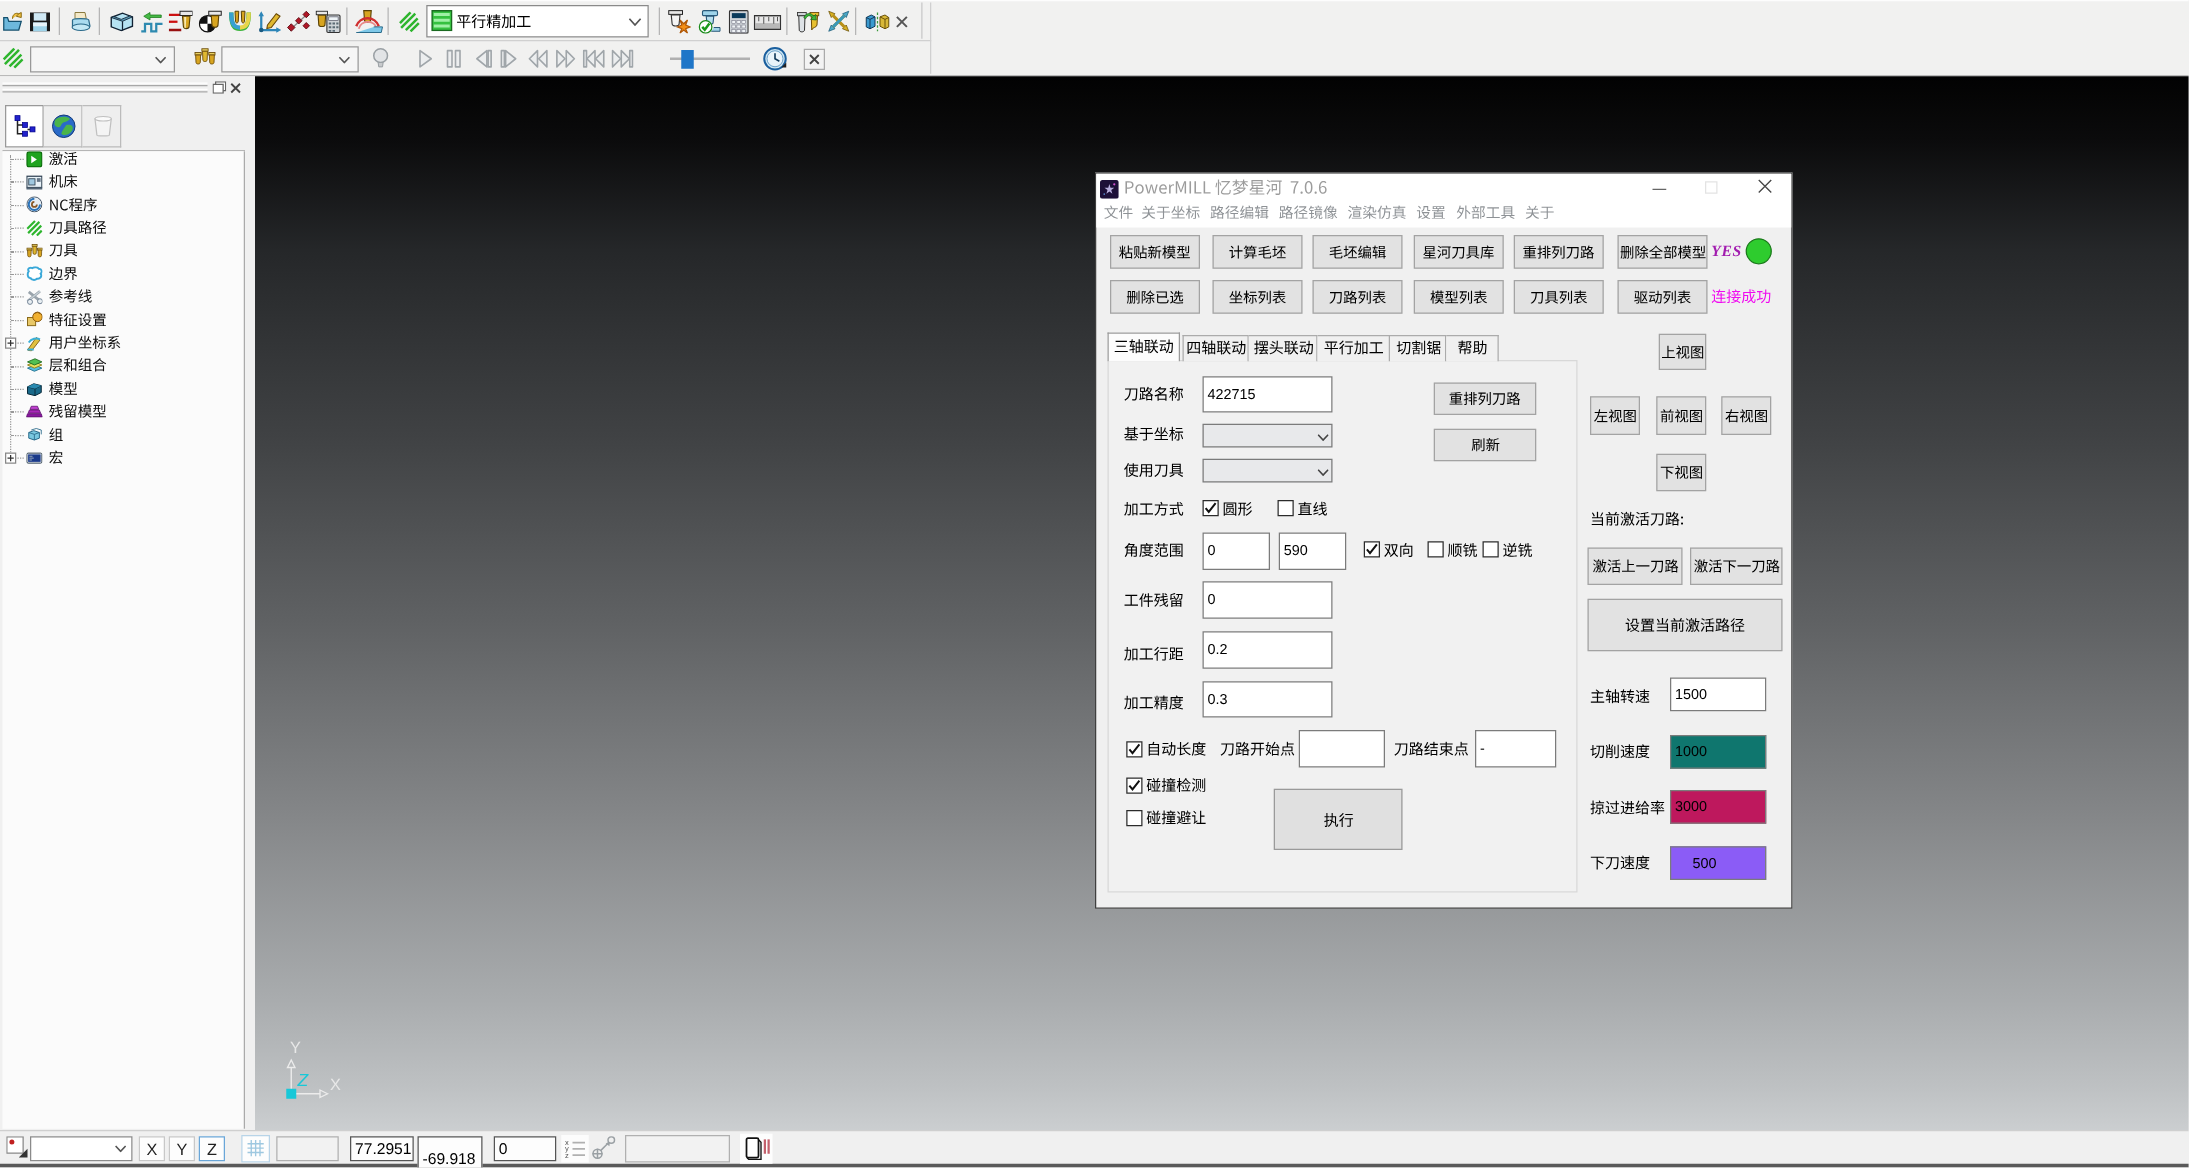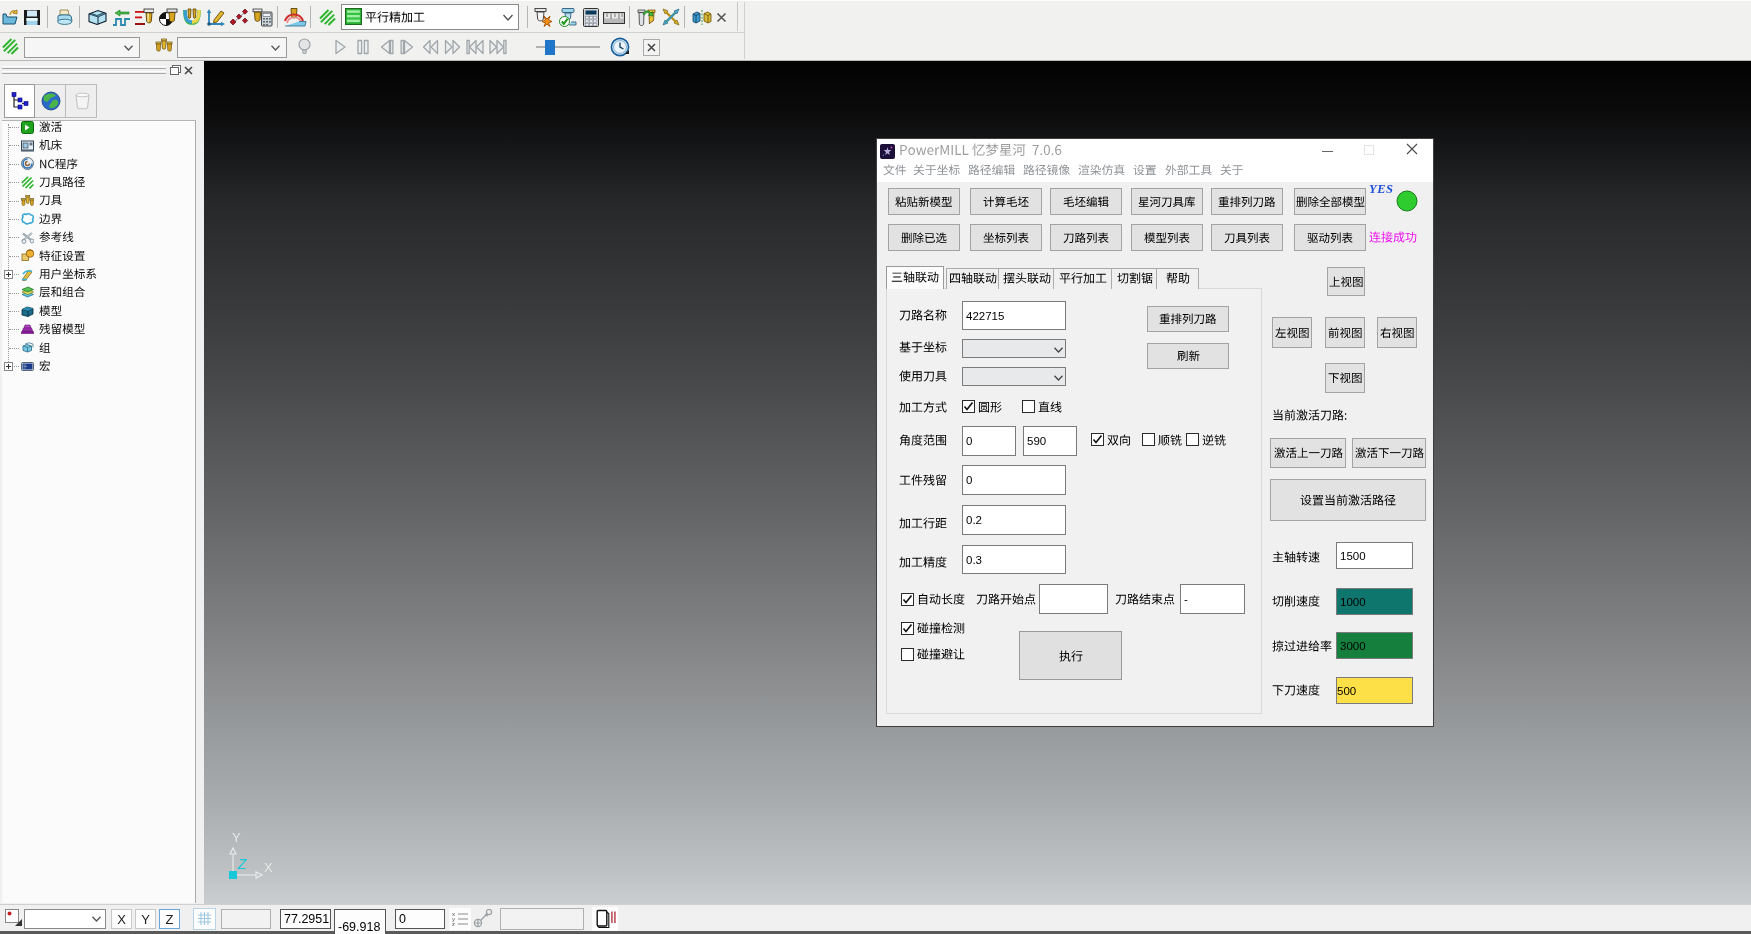--- a/index.html
+++ b/index.html
@@ -716,21 +716,21 @@
     </svg>
   </div>
 <div style="position:absolute;left:1294px;top:224px;width:72px;height:27px;background:#e2e2e2;border:1px solid #a3a3a3;display:flex;align-items:center;justify-content:center;line-height:0">
     <svg width="46.0" height="11.5" viewBox="0 -880 4000 1000" fill="#000">
       <use href="#g9a71" x="0"></use>
       <use href="#g52a8" x="1000"></use>
       <use href="#g5217" x="2000"></use>
       <use href="#g8868" x="3000"></use>
     </svg>
   </div>
-<div style="position:absolute;left:1369px;top:182px;font:italic bold 12.5px 'Liberation Serif',serif;color:#1d4ed8;letter-spacing:0.5px">YES</div>
+<div style="position:absolute;left:1369px;top:194px;font:italic bold 12.5px 'Liberation Serif',serif;color:#a21caf;letter-spacing:0.5px">YES</div>
 <svg style="position:absolute;left:1396px;top:190px" width="22" height="22" viewBox="0 0 22 22">
     <circle cx="11" cy="11" r="10" fill="#2ecc2e" stroke="#1a7a1a"></circle>
   </svg>
 <div style="position:absolute;left:1369px;top:231px;line-height:0">
     <svg width="48.0" height="12.0" viewBox="0 -880 4000 1000" fill="#f00cf0">
       <use href="#g8fde" x="0"></use>
       <use href="#g63a5" x="1000"></use>
       <use href="#g6210" x="2000"></use>
       <use href="#g529f" x="3000"></use>
     </svg>
@@ -1078,30 +1078,30 @@
 <div style="position:absolute;left:1336px;top:588px;width:77px;height:27px;background:#0f766e;border:1px solid #7b7b7b;display:flex;align-items:center;padding-left:3px;font:11.5px 'Liberation Sans',sans-serif;color:#000">1000</div>
 <div style="position:absolute;left:1272px;top:640px;line-height:0">
     <svg width="60.0" height="12.0" viewBox="0 -880 5000 1000" fill="#000">
       <use href="#g63a0" x="0"></use>
       <use href="#g8fc7" x="1000"></use>
       <use href="#g8fdb" x="2000"></use>
       <use href="#g7ed9" x="3000"></use>
       <use href="#g7387" x="4000"></use>
     </svg>
   </div>
-<div style="position:absolute;left:1336px;top:632px;width:77px;height:27px;background:#15803d;border:1px solid #7b7b7b;display:flex;align-items:center;padding-left:3px;font:11.5px 'Liberation Sans',sans-serif;color:#000">3000</div>
+<div style="position:absolute;left:1336px;top:632px;width:77px;height:27px;background:#be185d;border:1px solid #7b7b7b;display:flex;align-items:center;padding-left:3px;font:11.5px 'Liberation Sans',sans-serif;color:#000">3000</div>
 <div style="position:absolute;left:1272px;top:684px;line-height:0">
     <svg width="48.0" height="12.0" viewBox="0 -880 4000 1000" fill="#000">
       <use href="#g4e0b" x="0"></use>
       <use href="#g5200" x="1000"></use>
       <use href="#g901f" x="2000"></use>
       <use href="#g5ea6" x="3000"></use>
     </svg>
   </div>
-<div style="position:absolute;left:1336px;top:677px;width:77px;height:27px;background:#fde047;border:1px solid #7b7b7b;display:flex;align-items:center;padding-left:0;font:11.5px 'Liberation Sans',sans-serif;color:#000">500</div>
+<div style="position:absolute;left:1336px;top:677px;width:77px;height:27px;background:#8b5cf6;border:1px solid #7b7b7b;display:flex;align-items:center;padding-left:17px;font:11.5px 'Liberation Sans',sans-serif;color:#000">500</div>
 <div style="position:absolute;left:0px;top:904px;width:1751px;height:30px;background:#f0f0f0;border-top:1px solid #cfcfcf;border-bottom:3px solid #5a5a5a"></div>
 <svg style="position:absolute;left:5px;top:909px" width="18" height="18" viewBox="0 0 18 18">
     <rect x="0.5" y="0.5" width="13" height="13" fill="#fff" stroke="#888"></rect>
 <circle cx="4.5" cy="4.5" r="2" fill="#c02020"></circle>
     <path d="M10 17 L17 17 L17 10 Z" fill="#333"></path>
   </svg>
 <div style="position:absolute;left:24px;top:909px;width:82px;height:20px;background:#fff;border:1px solid #8a8a8a"></div>
 <svg style="position:absolute;left:92px;top:916px" width="9" height="6" viewBox="0 0 9 6">
     <path d="M0.5 0.8 L4.5 5 L8.5 0.8" fill="none" stroke="#555" stroke-width="1.3"></path>
   </svg>

